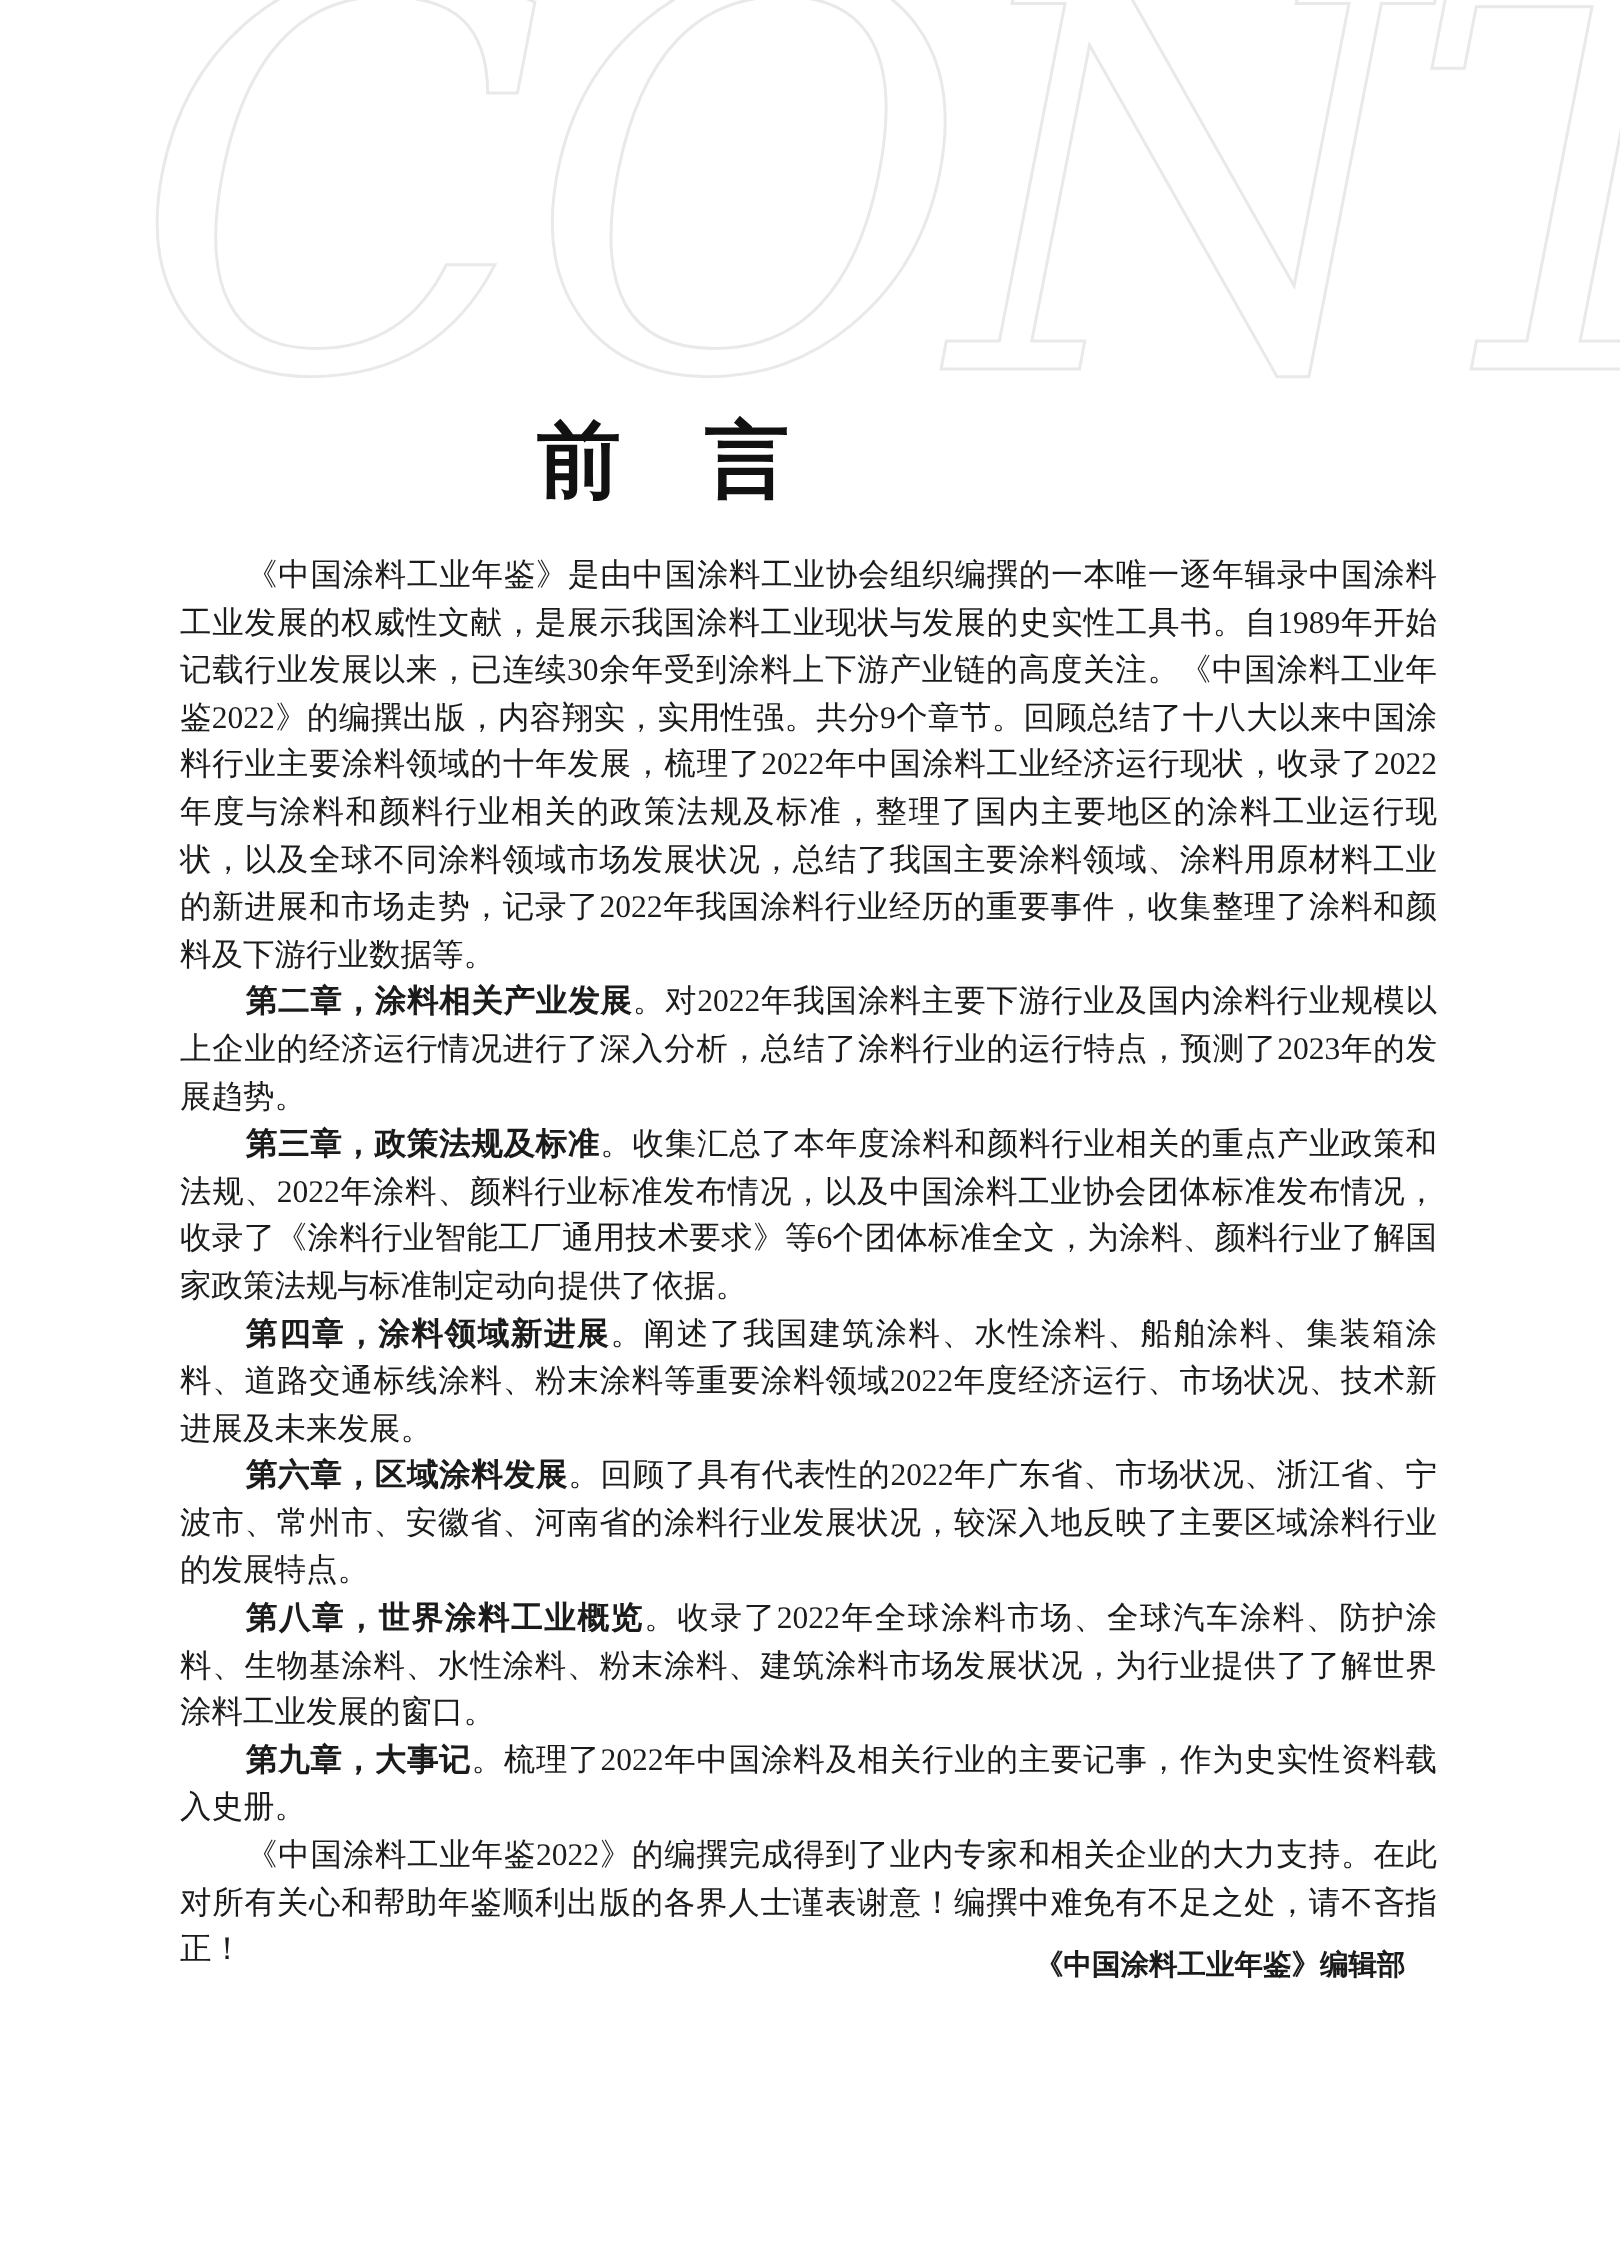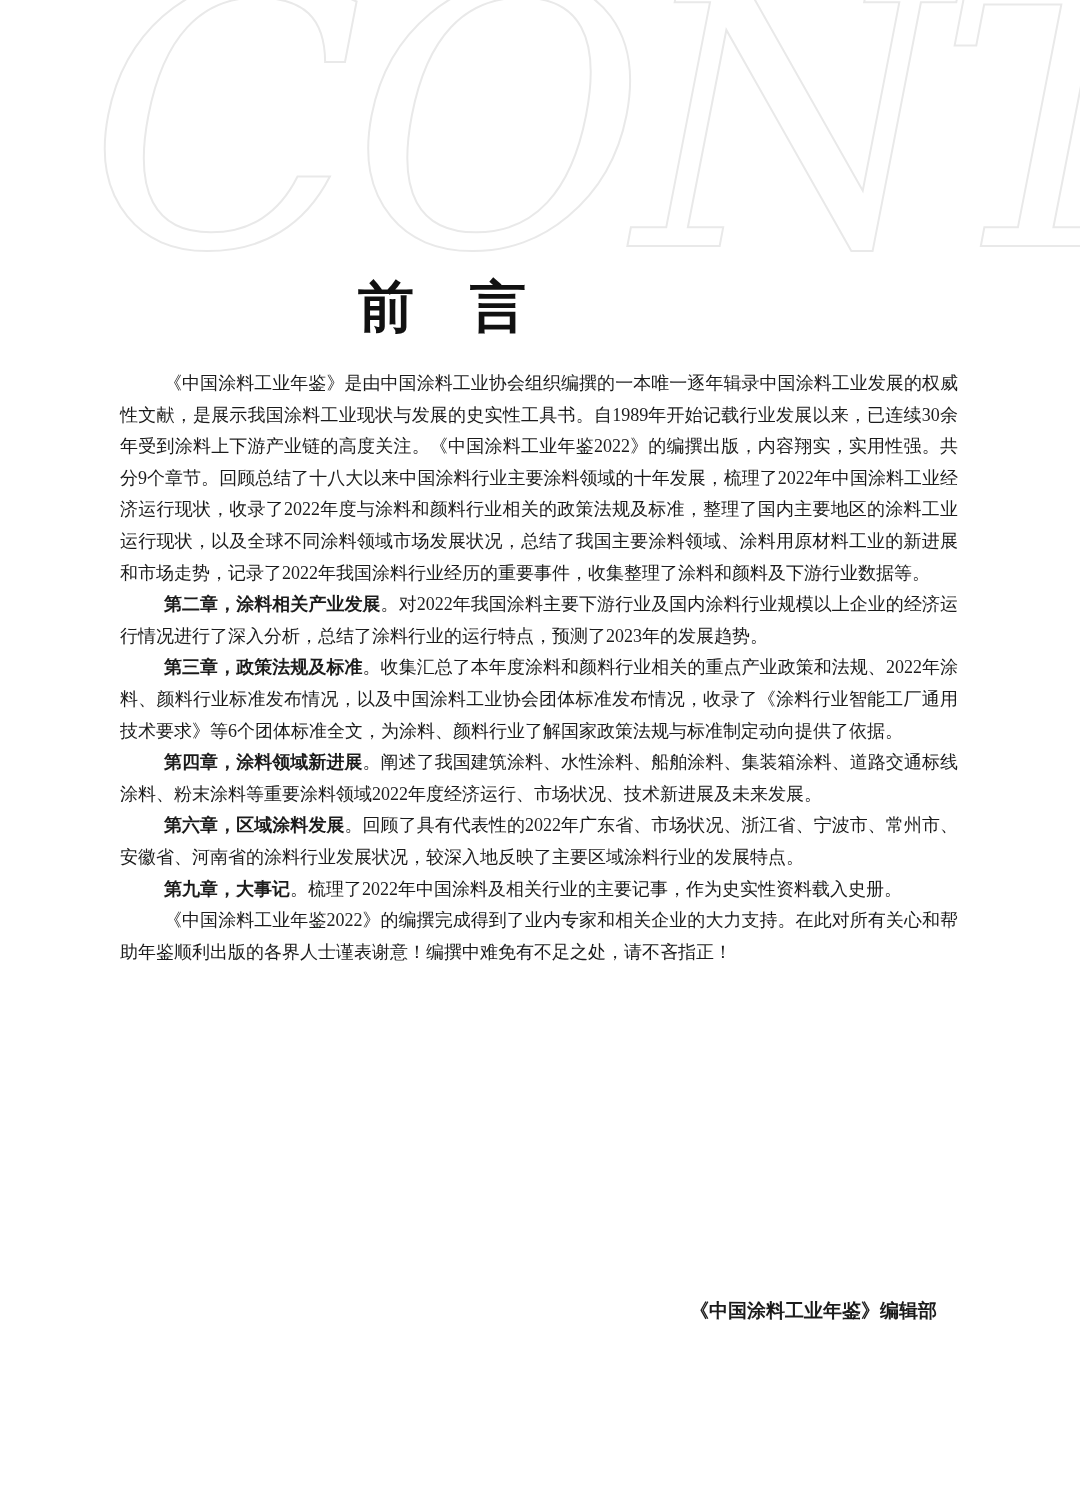--- a/index.html
+++ b/index.html
@@ -36,21 +36,21 @@
     font-weight: bold;
     font-size: 56px;
     line-height: 70px;
     color: #111111;
   }
   .body-text {
     position: absolute;
     top: 368px;
     left: 120px;
     width: 838px;
-    font-size: 18px;
+    font-size: 21px;
     line-height: 31.6px;
     text-align: justify;
     text-justify: inter-character;
   }
   .para { text-indent: 44px; }
   .lead { font-weight: bold; }
   .signature {
     position: absolute;
     top: 1288px;
     right: 143px;
@@ -75,20 +75,21 @@
   <p class="para"><span class="lead">第二章，涂料相关产业发展</span><span>。对2022年我国涂料主要下游行业及国内涂料行业规模以上企业的经济运行情况进行了深入分析，总结了涂料行业的运行特点，预测了2023年的发展趋势。</span></p>
 
   <p class="para"><span class="lead">第三章，政策法规及标准</span><span>。收集汇总了本年度涂料和颜料行业相关的重点产业政策和法规、2022年涂料、颜料行业标准发布情况，以及中国涂料工业协会团体标准发布情况，收录了《涂料行业智能工厂通用技术要求》等6个团体标准全文，为涂料、颜料行业了解国家政策法规与标准制定动向提供了依据。</span></p>
 
   <p class="para"><span class="lead">第四章，涂料领域新进展</span><span>。阐述了我国建筑涂料、水性涂料、船舶涂料、集装箱涂料、道路交通标线涂料、粉末涂料等重要涂料领域2022年度经济运行、市场状况、技术新进展及未来发展。</span></p>
 
 
   <p class="para"><span class="lead">第六章，区域涂料发展</span><span>。回顾了具有代表性的2022年广东省、市场状况、浙江省、宁波市、常州市、安徽省、河南省的涂料行业发展状况，较深入地反映了主要区域涂料行业的发展特点。</span></p>
 
 
+  <p class="para"><span class="lead">第八章，世界涂料工业概览</span><span>。收录了2022年全球涂料市场、全球汽车涂料、防护涂料、生物基涂料、水性涂料、粉末涂料、建筑涂料市场发展状况，为行业提供了了解世界涂料工业发展的窗口。</span></p>
 
   <p class="para"><span class="lead">第九章，大事记</span><span>。梳理了2022年中国涂料及相关行业的主要记事，作为史实性资料载入史册。</span></p>
 
   <p class="para"><span>《中国涂料工业年鉴2022》的编撰完成得到了业内专家和相关企业的大力支持。在此对所有关心和帮助年鉴顺利出版的各界人士谨表谢意！编撰中难免有不足之处，请不吝指正！</span></p>
 
 </div>
 
 <div class="signature">
   <div class="sig-editor">《中国涂料工业年鉴》编辑部</div>
 </div>

